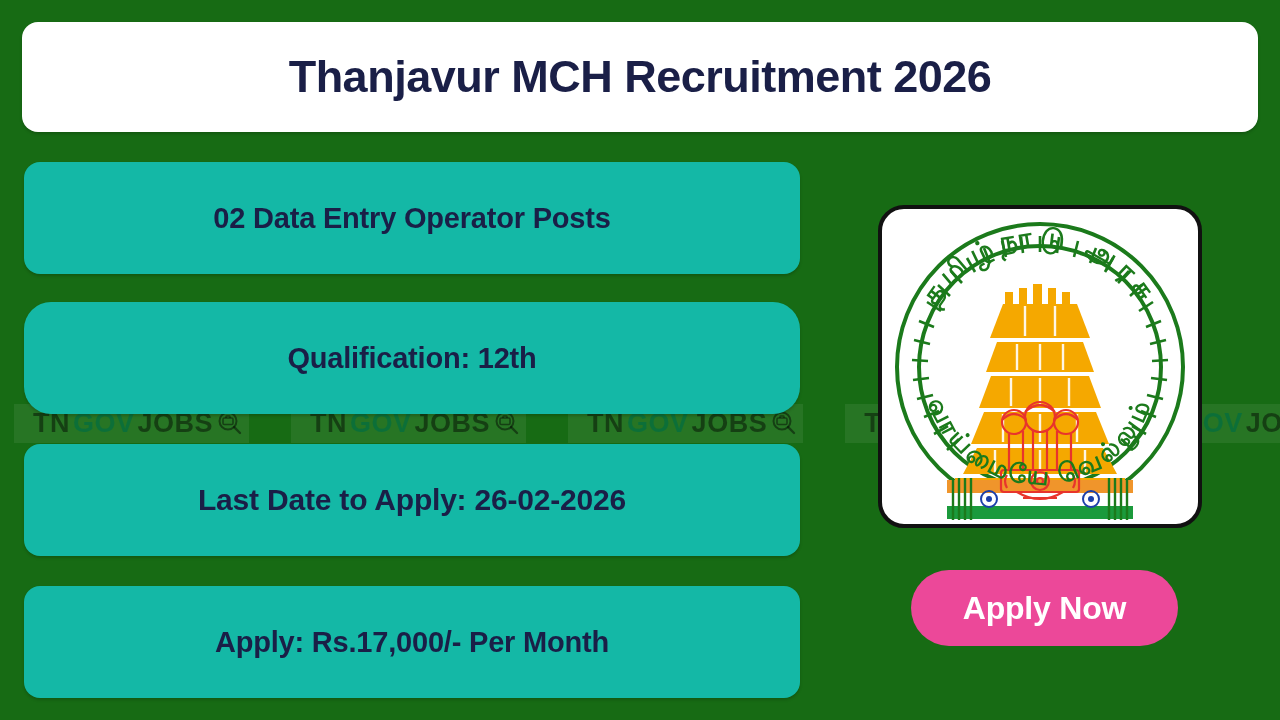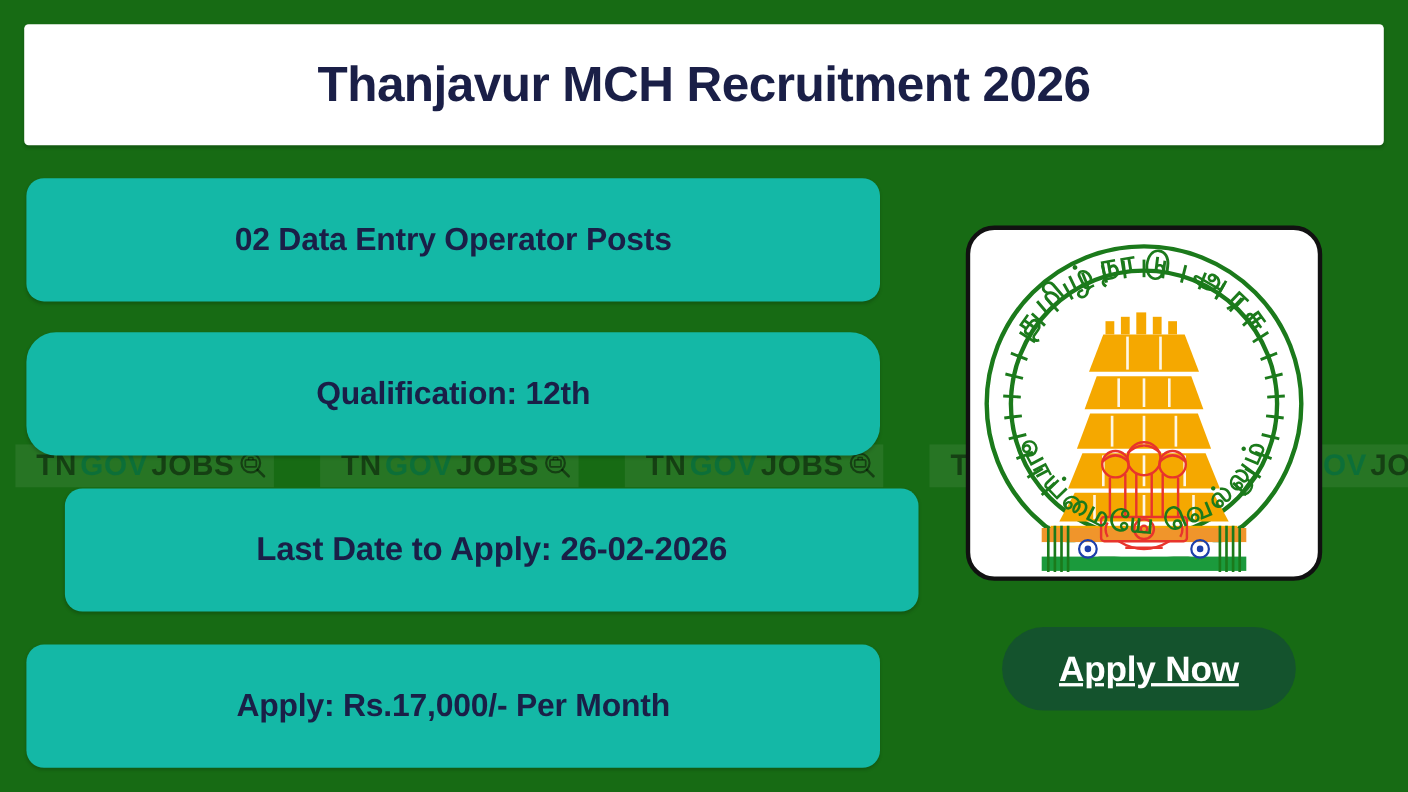--- a/index.html
+++ b/index.html
@@ -65,21 +65,21 @@
   .wm-icon svg { display:block; }
 
   
   .title-card {
     position: absolute;
     left: 22px;
     top: 22px;
     width: 1236px;
     height: 110px;
     background: #ffffff;
-    border-radius: 4px;
+    border-radius: 16px;
     display: flex;
     align-items: center;
     justify-content: center;
     z-index: 10;
     box-shadow: 0 2px 3px rgba(0,0,0,0.18);
   }
   .title-text {
     font-size: 45px;
     font-weight: 700;
     color: #1a1f47;
@@ -96,21 +96,21 @@
     background: #14b8a6;
     border-radius: 16px;
     display: flex;
     align-items: center;
     justify-content: center;
     z-index: 10;
     box-shadow: 0 2px 3px rgba(0,0,0,0.18);
   }
   .info-card.c1 { top: 162px; }
   .info-card.c2 { top: 302px; border-radius: 27px; }
-  .info-card.c3 { top: 444px; margin-left: 35px; }
+  .info-card.c3 { top: 444px; }
   .info-card.c4 { top: 586px; }
 
   .info-text {
     font-size: 29px;
     font-weight: 700;
     color: #1a1f47;
     text-align: center;
     letter-spacing: -0.2px;
     padding: 0 16px;
     font-family: "Liberation Sans", sans-serif;
@@ -135,34 +135,33 @@
   }
   .emblem-box svg { display: block; }
 
   
   .apply-btn {
     position: absolute;
     left: 911px;
     top: 570px;
     width: 267px;
     height: 76px;
-    background: #14532d;
+    background: #ec4899;
     border: none;
     border-radius: 38px;
     color: #ffffff;
     font-size: 32px;
     font-weight: 700;
     letter-spacing: -0.2px;
     cursor: pointer;
     z-index: 12;
     font-family: "Liberation Sans", sans-serif;
     display: flex;
     align-items: center;
     justify-content: center;
-    text-decoration: underline;
   }
 </style>
 </head>
 <body>
 
 <div id="poster">
 
   <div class="title-card">
     <div class="title-text">Thanjavur MCH Recruitment 2026</div>
   </div>

